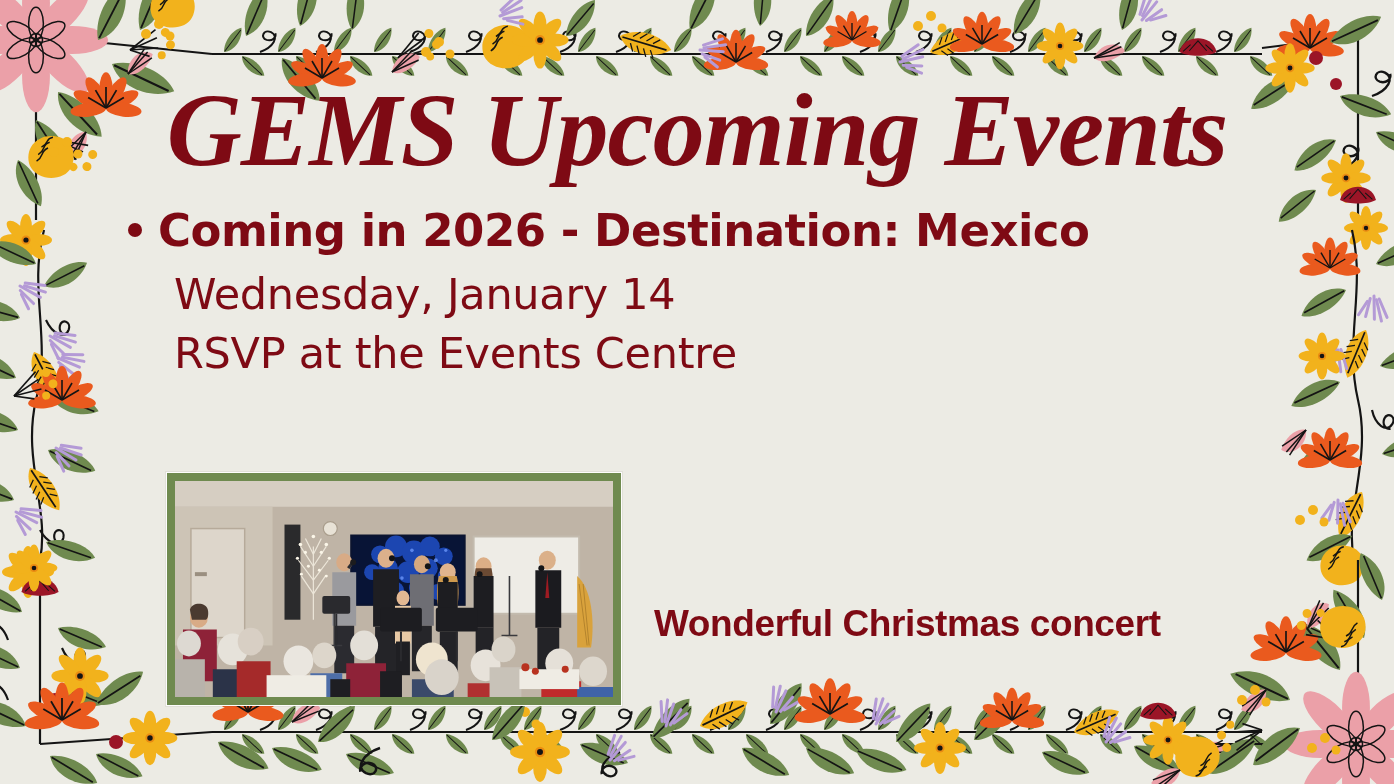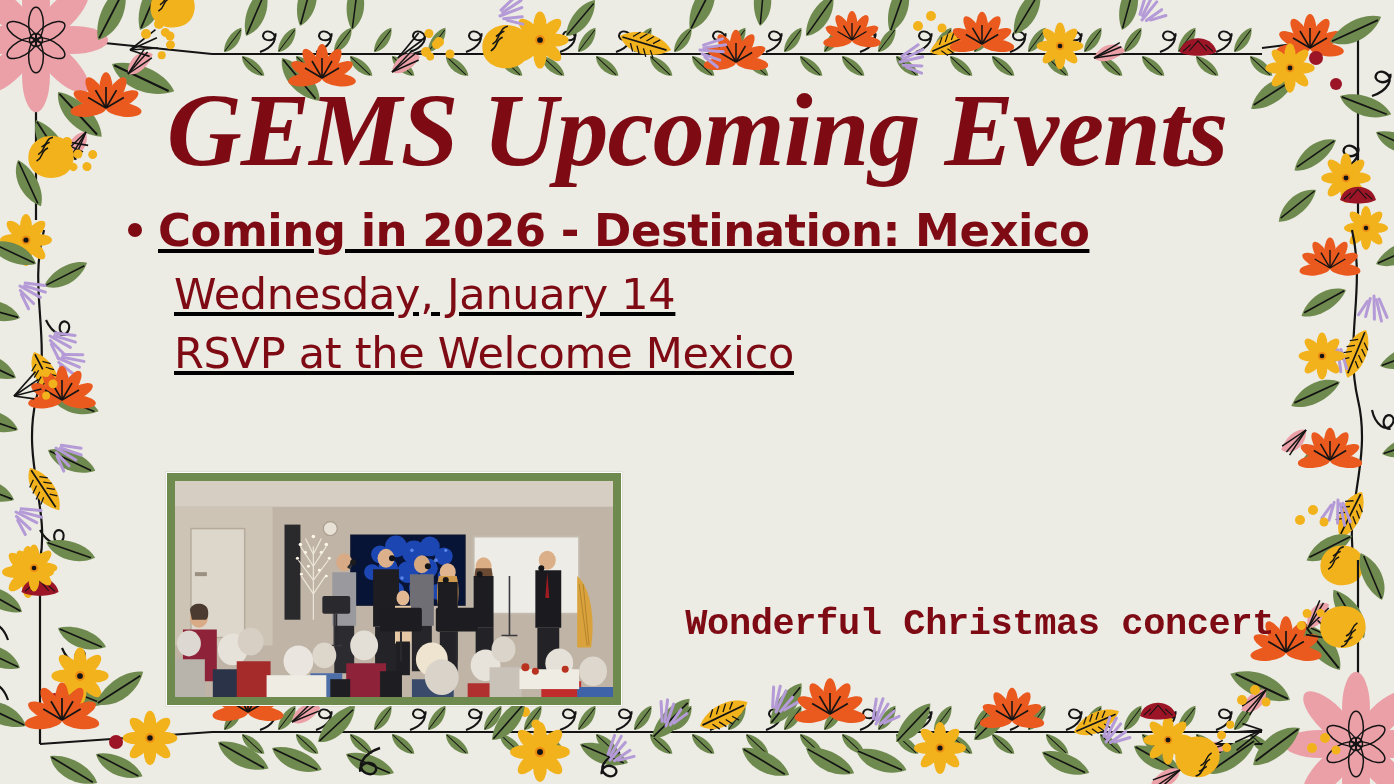--- a/index.html
+++ b/index.html
@@ -34,21 +34,20 @@
     line-height: 1.0;
     letter-spacing: -1px;
     color: #7e0a14;
     white-space: nowrap;
   }
   
   .body-block {
     position: absolute;
     left: 128px; top: 208px;
     width: 1000px;
-    text-decoration: underline;
   }
   .bullet-row {
     display: flex;
     align-items: baseline;
     gap: 16px;
   }
   .bullet-dot {
     width: 14px; height: 14px;
     border-radius: 50%;
     background: #7e0a14;
@@ -76,27 +75,26 @@
     line-height: 1.38;
     color: #7e0a14;
     letter-spacing: -0.3px;
     white-space: nowrap;
   }
   
   .caption {
     position: absolute;
     left: 654px; top: 598px;
     width: 620px;
-    font-family: Liberation Mono, monospace;
+    font-family: Liberation Sans, sans-serif;
     font-weight: bold;
     font-size: 37px;
     line-height: 1.42;
     color: #7e0a14;
     letter-spacing: -0.4px;
-    text-align: right;
   }
   .caption div { white-space: nowrap; }
   
   .photo-frame {
     position: absolute;
     left: 166px; top: 472px;
     width: 456px; height: 234px;
     background: #6f8a4f;
     padding: 0;
     box-sizing: border-box;
@@ -484,21 +482,21 @@
 
   <div class="title">GEMS Upcoming Events</div>
 
   <div class="body-block">
     <div class="bullet-row">
       <span class="bullet-dot"></span>
       <span class="line-strong">Coming in 2026 - Destination: Mexico</span>
     </div>
     <div class="sub-lines">
       <div class="line-normal">Wednesday, January 14</div>
-      <div class="line-normal">RSVP at the Welcome Mexico</div>
+      <div class="line-normal">RSVP at the Events Centre</div>
     </div>
   </div>
 
   <div class="photo-frame">
     <div class="photo-inner">
       <svg class="photo-svg" viewBox="0 0 440 218" preserveAspectRatio="none" xmlns="http://www.w3.org/2000/svg">
 
         <rect x="0" y="0" width="440" height="218" fill="#bfb4a6"></rect>
         <rect x="0" y="0" width="440" height="26" fill="#d6cec2"></rect>
         <rect x="0" y="26" width="98" height="140" fill="#cdc4b6"></rect>

